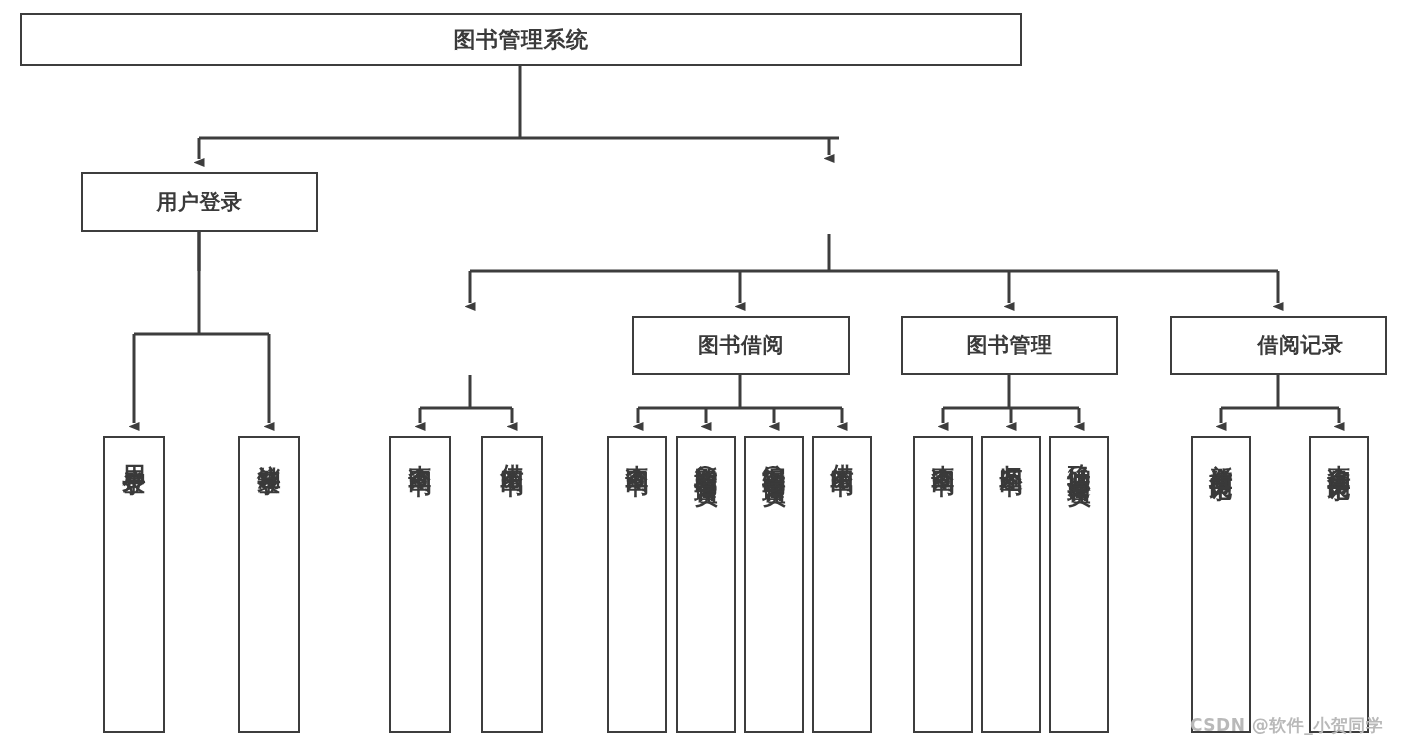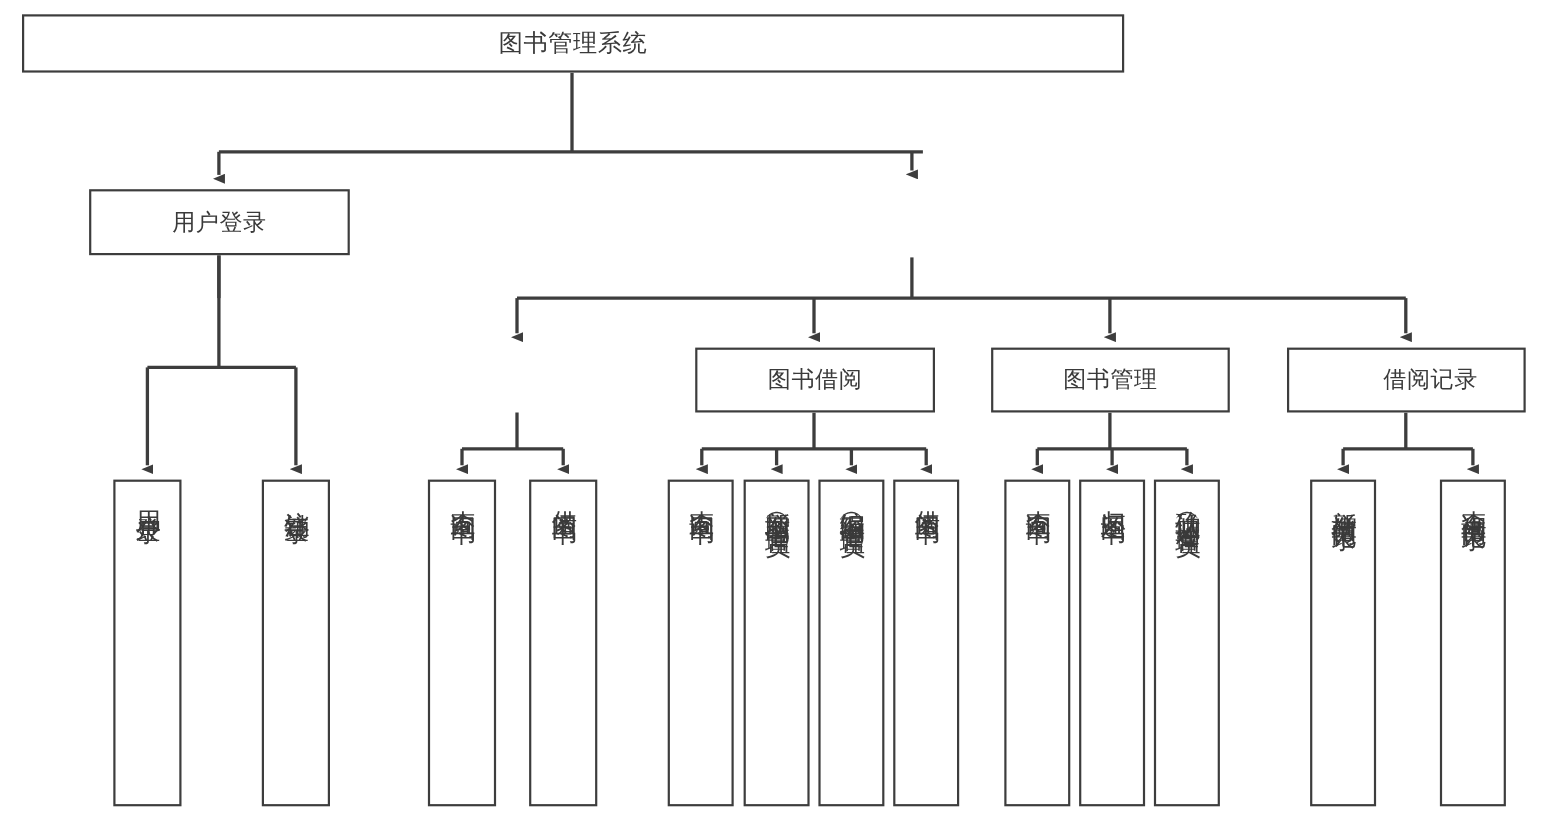--- a/index.html
+++ b/index.html
@@ -9,20 +9,21 @@
   }
   body {
     font-family: "DejaVu Sans", "Liberation Sans", sans-serif;
   }
   #canvas {
     position: relative;
     width: 1405px;
     height: 747px;
     background: #ffffff;
     overflow: hidden;
+    font-weight: bold;
   }
   svg.edges {
     position: absolute;
     left: 0;
     top: 0;
     width: 1405px;
     height: 747px;
     pointer-events: none;
   }
   .node {
@@ -185,14 +186,15 @@
     <span class="lbl">确认归还（管理员）</span>
   </div>
 
   <div class="node vert" style="left:1191px; top:436px; width:60px; height:297px;">
     <span class="lbl">新增借阅记录</span>
   </div>
   <div class="node vert" style="left:1309px; top:436px; width:60px; height:297px;">
     <span class="lbl">查询借阅记录</span>
   </div>
 
+  <div class="watermark" style="left:1190px; top:714px;">CSDN @软件_小贺同学</div>
 
 </div>
 
 </body></html>

